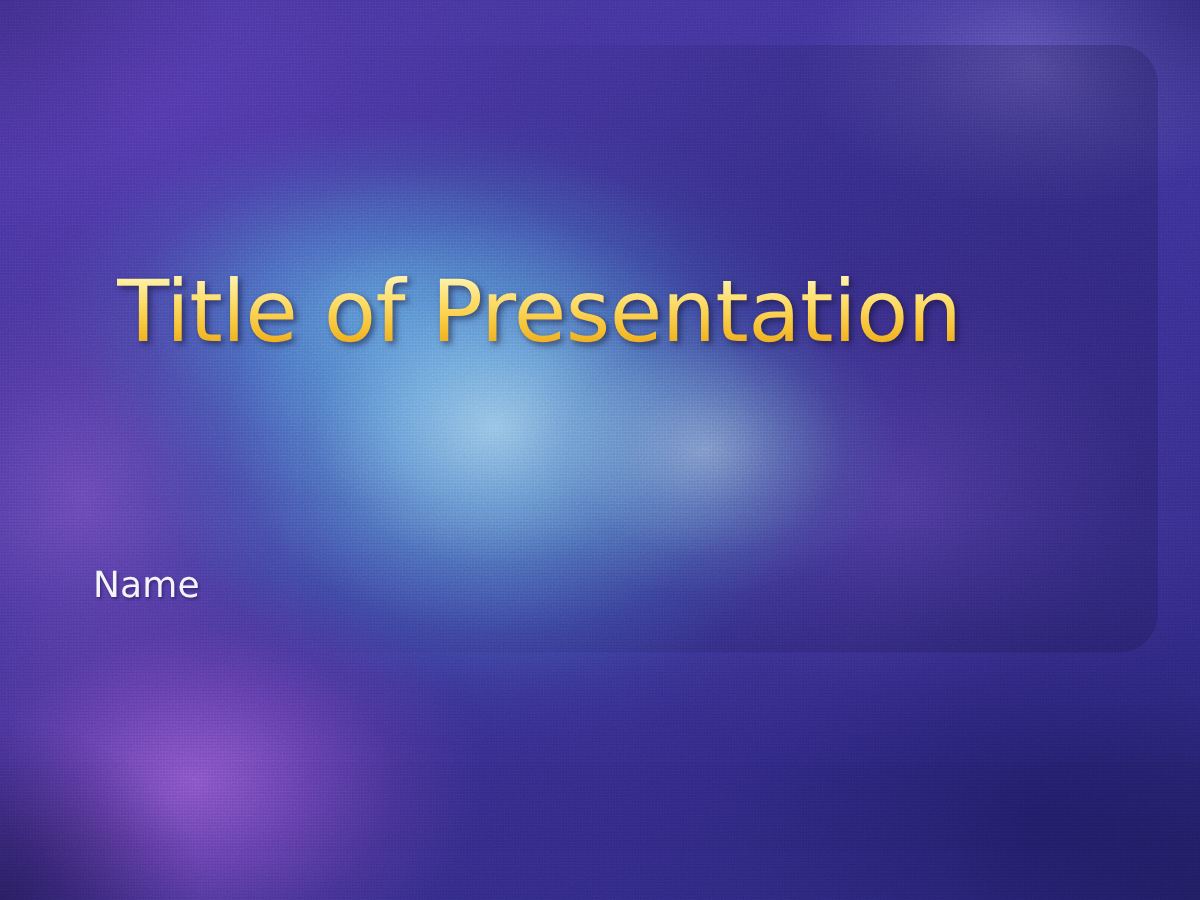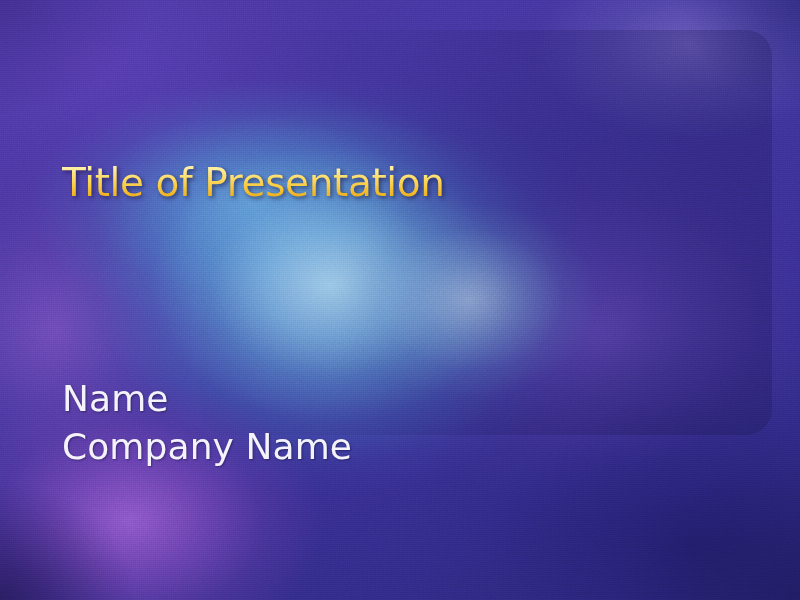--- a/index.html
+++ b/index.html
@@ -192,23 +192,23 @@
 
   
   #title-block {
     position: absolute;
     left: 62px;
     top: 162px;
     width: 660px;
   }
 
   #slide-title {
-    margin: 0;
+    margin: 16px;
     font-family: "DejaVu Sans", sans-serif;
-    font-size: 39px;
+    font-size: 57px;
     font-weight: 400;
     line-height: 1.08;
     letter-spacing: -0.4px;
     white-space: nowrap;
     background-image: linear-gradient(
       180deg,
       #FFF6C4 0%,
       #FFEE9E 16%,
       #FDD95F 42%,
       #F7C437 64%,
@@ -225,21 +225,21 @@
   #subtitle-block {
     position: absolute;
     left: 62px;
     top: 375px;
     width: 520px;
   }
 
   .subtitle-line {
     margin: 0;
     font-family: "DejaVu Sans", sans-serif;
-    font-size: 36px;
+    font-size: 24px;
     font-weight: 400;
     line-height: 1.33;
     color: #F4F2FA;
     letter-spacing: 0.1px;
     text-shadow: 1px 1px 2px rgba(20, 12, 52, 0.45);
     white-space: nowrap;
   }
 </style>
 </head>
 <body>
@@ -268,16 +268,15 @@
     </filter>
     <rect width="800" height="600" filter="url(#grainFilter)"></rect>
   </svg>
 
   <div id="title-block">
     <h1 id="slide-title">Title of Presentation</h1>
   </div>
 
   <div id="subtitle-block">
     <p class="subtitle-line">Name</p>
-    <p class="subtitle-line">Company Name</p>
   </div>
 
 </div>
 
 </body></html>

